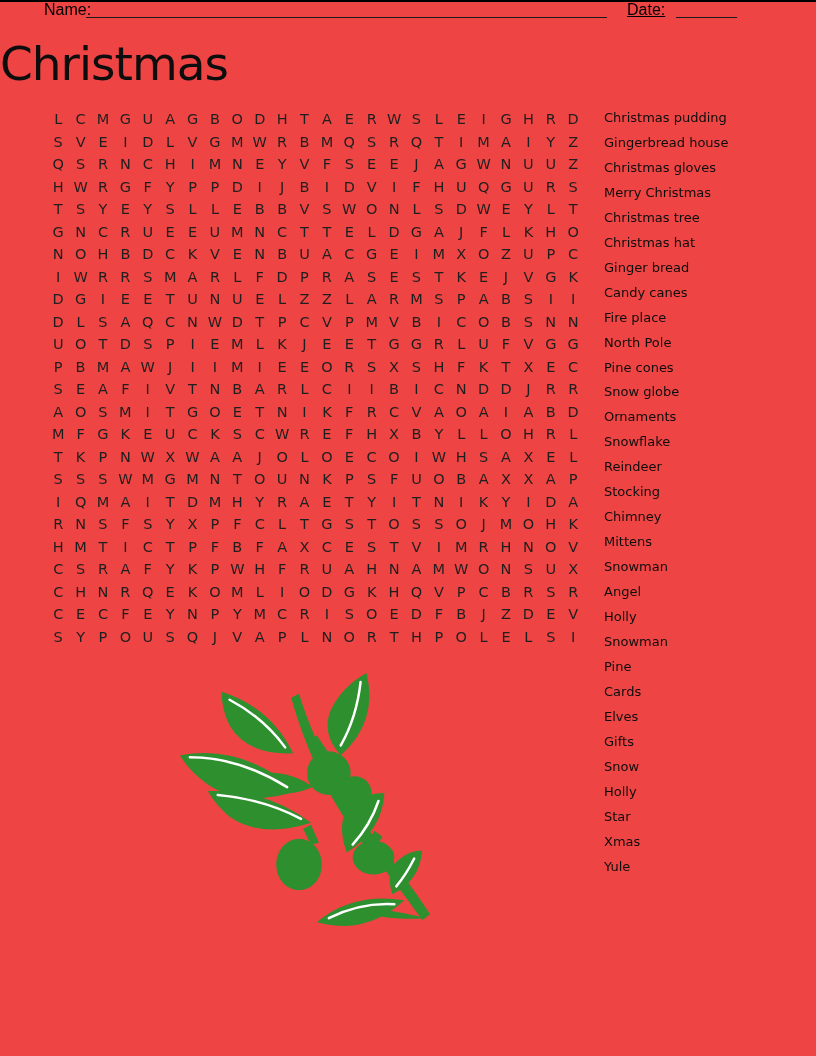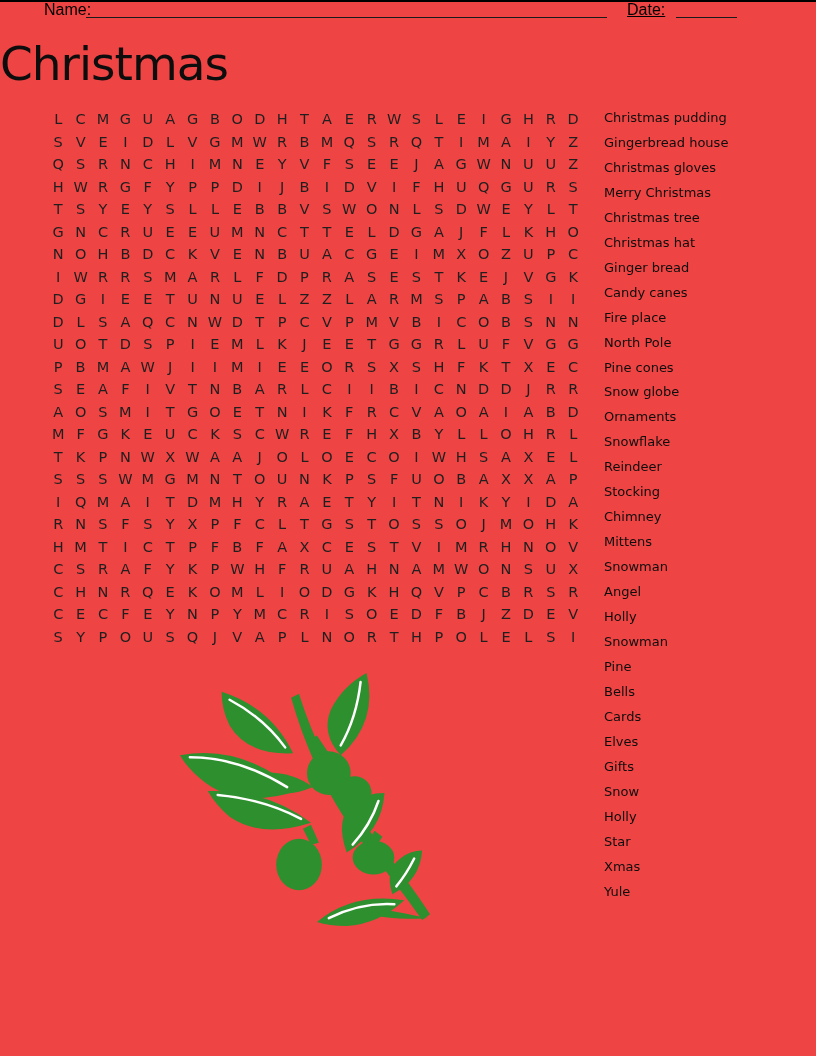--- a/index.html
+++ b/index.html
@@ -689,21 +689,20 @@
       <li class="word-item">Snowflake</li>
       <li class="word-item">Reindeer</li>
       <li class="word-item">Stocking</li>
       <li class="word-item">Chimney</li>
       <li class="word-item">Mittens</li>
       <li class="word-item">Snowman</li>
       <li class="word-item">Angel</li>
       <li class="word-item">Holly</li>
       <li class="word-item">Snowman</li>
       <li class="word-item">Pine</li>
-      <li class="word-item">Bells</li>
       <li class="word-item">Cards</li>
       <li class="word-item">Elves</li>
       <li class="word-item">Gifts</li>
       <li class="word-item">Snow</li>
       <li class="word-item">Holly</li>
       <li class="word-item">Star</li>
       <li class="word-item">Xmas</li>
       <li class="word-item">Yule</li>
     </ul>
 

